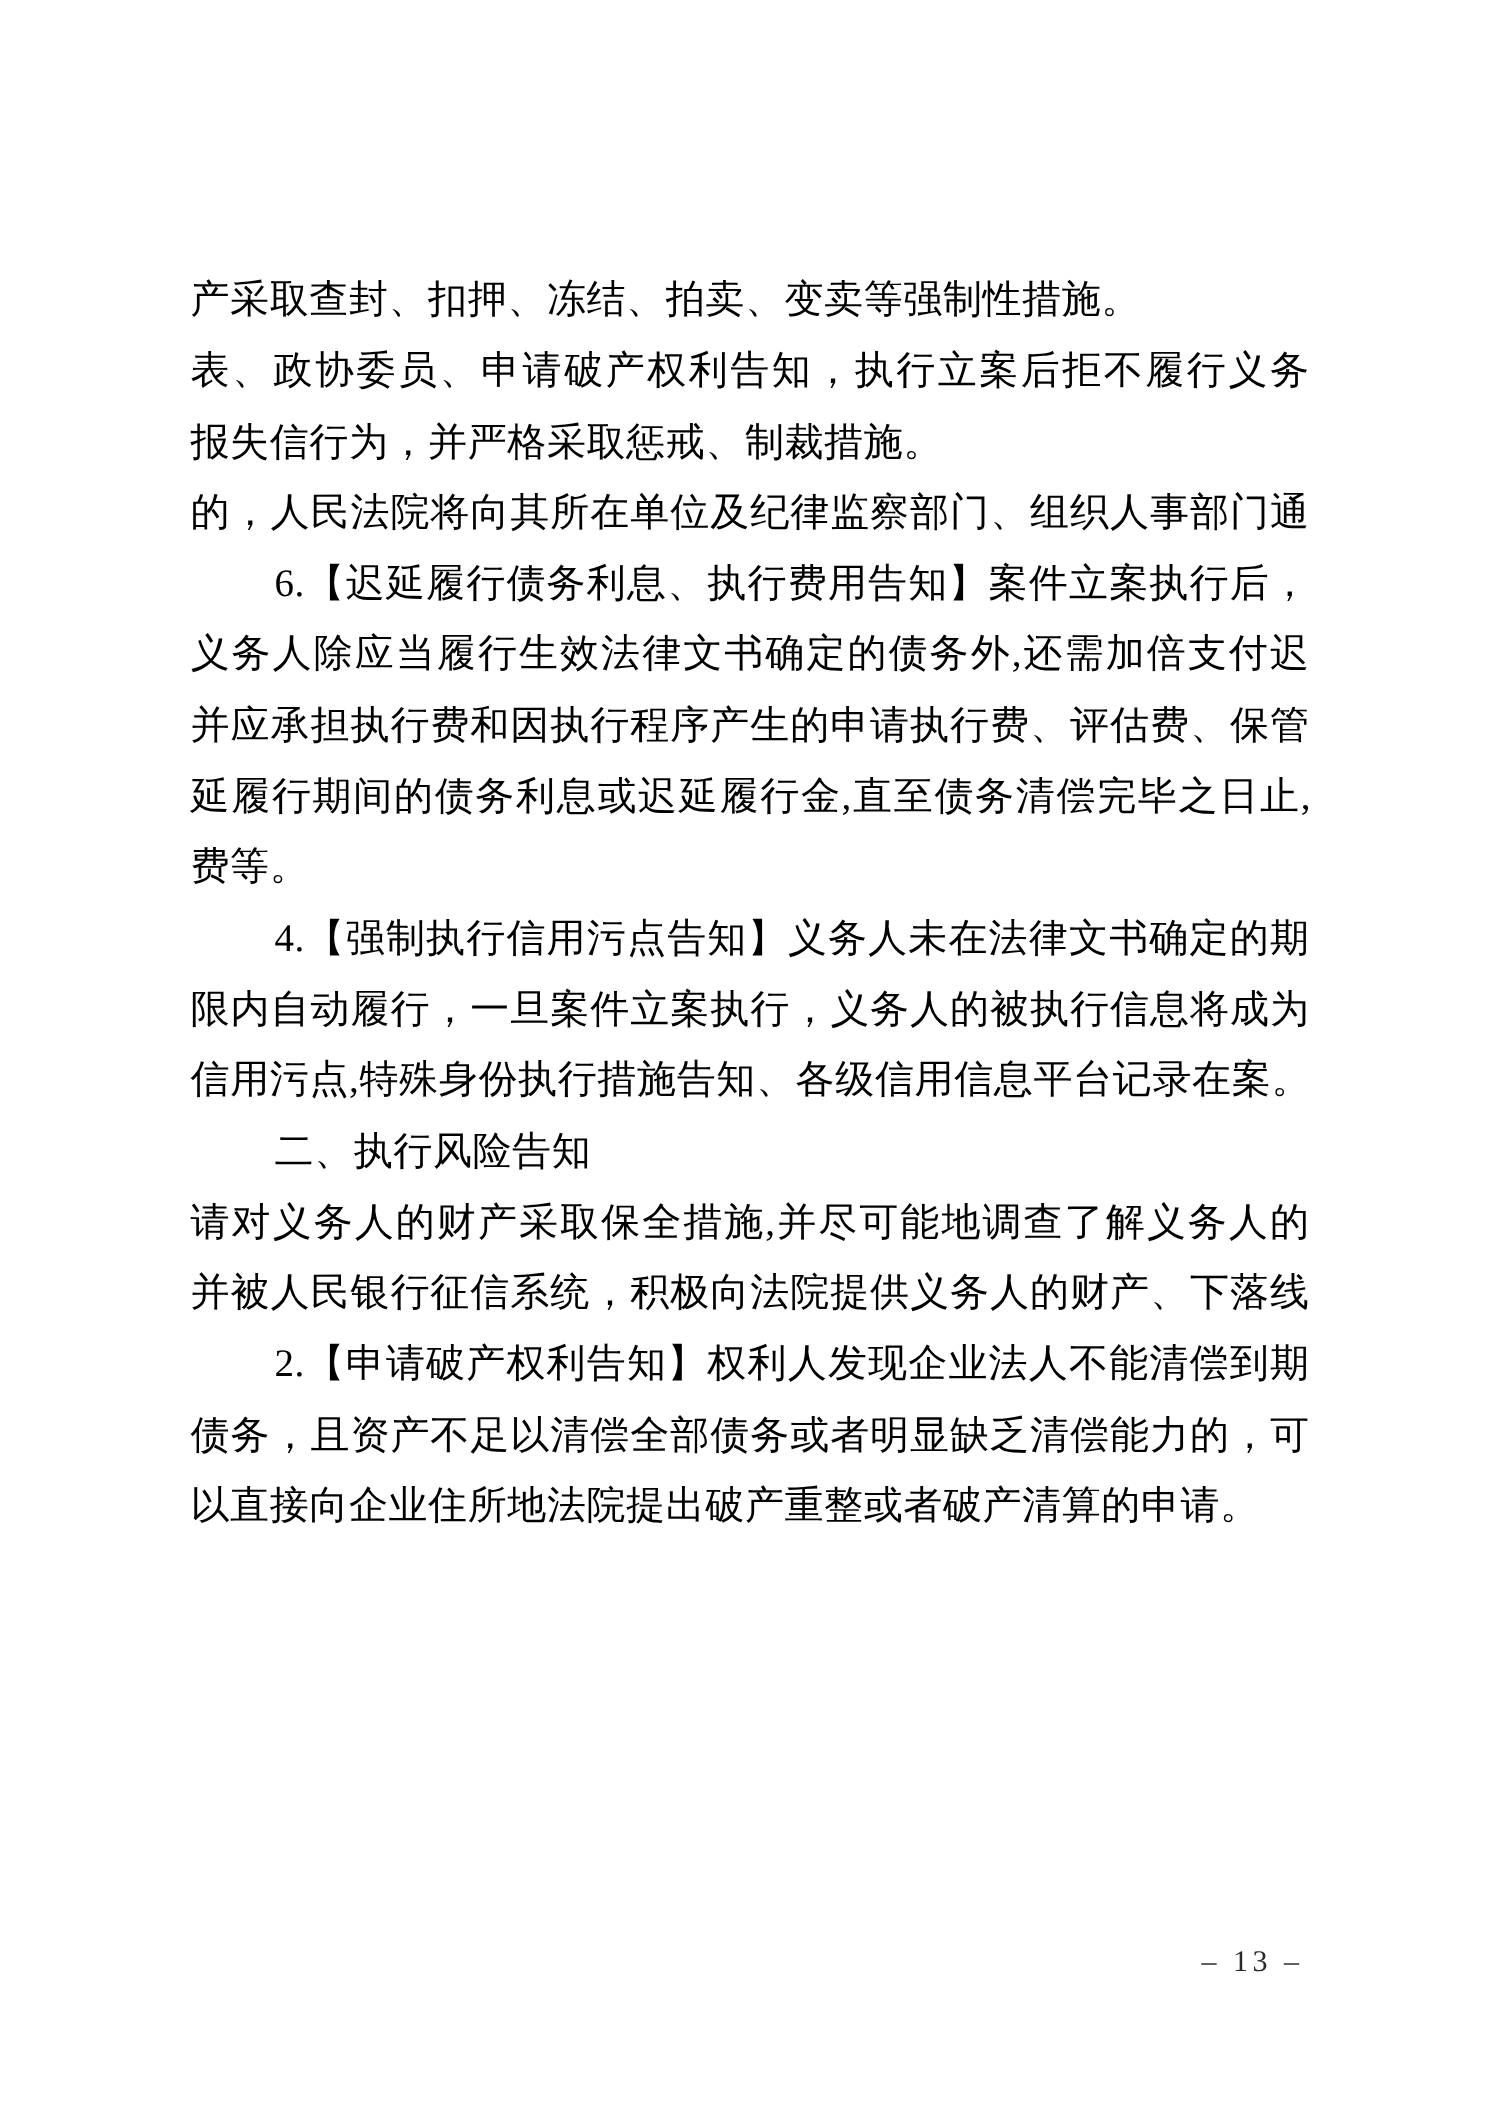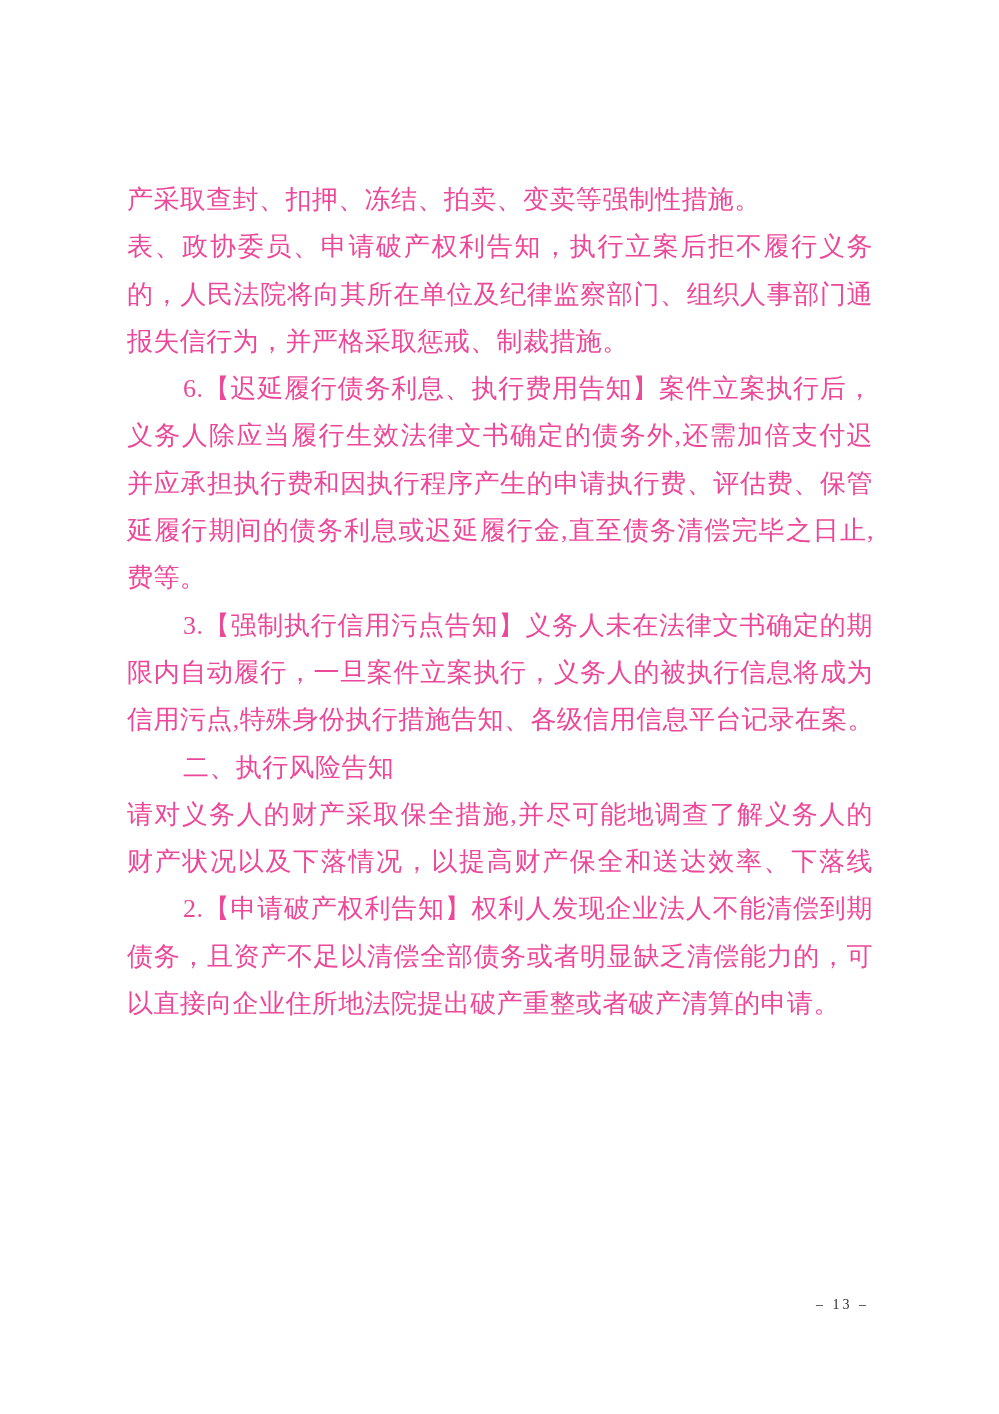--- a/index.html
+++ b/index.html
@@ -20,21 +20,21 @@
     top: 0;
     width: 999px;
     height: 1414px;
     background: #ffffff;
   }
   .doc-body {
     position: absolute;
     left: 127px;
     top: 176px;
     width: 746px;
-    color: #ec4899;
+    color: #000000;
     font-size: 26px;
   }
   .line {
     height: 47.3px;
     line-height: 47.3px;
     letter-spacing: 0.4px;
     white-space: normal;
     overflow: visible;
   }
   .line.justify {
@@ -45,43 +45,43 @@
   .line.indent {
     text-indent: 56px;
   }
   .line.tight {
     letter-spacing: -0.6px;
   }
   .page-number {
     position: absolute;
     top: 1297px;
     right: 130px;
-    font-size: 14px;
+    font-size: 20px;
     letter-spacing: 3px;
     color: #2a2a2a;
   }
 </style>
 </head>
 <body>
 
 <div class="doc-page">
   <div class="doc-body">
       <div class="line">产采取查封、扣押、冻结、拍卖、变卖等强制性措施。</div>
       <div class="line justify">表、政协委员、申请破产权利告知，执行立案后拒不履行义务</div>
+      <div class="line">报失信行为，并严格采取惩戒、制裁措施。</div>
       <div class="line justify">的，人民法院将向其所在单位及纪律监察部门、组织人事部门通</div>
-      <div class="line">报失信行为，并严格采取惩戒、制裁措施。</div>
       <div class="line indent justify">6.【迟延履行债务利息、执行费用告知】案件立案执行后，</div>
       <div class="line justify">义务人除应当履行生效法律文书确定的债务外,还需加倍支付迟</div>
       <div class="line justify">并应承担执行费和因执行程序产生的申请执行费、评估费、保管</div>
       <div class="line justify tight">延履行期间的债务利息或迟延履行金,直至债务清偿完毕之日止,</div>
       <div class="line">费等。</div>
-      <div class="line indent justify">3.【强制执行信用污点告知】义务人未在法律文书确定的期</div>
+      <div class="line indent justify">4.【强制执行信用污点告知】义务人未在法律文书确定的期</div>
       <div class="line justify">限内自动履行，一旦案件立案执行，义务人的被执行信息将成为</div>
       <div class="line justify tight">信用污点,特殊身份执行措施告知、各级信用信息平台记录在案。</div>
       <div class="line indent">二、执行风险告知</div>
       <div class="line justify">请对义务人的财产采取保全措施,并尽可能地调查了解义务人的</div>
-      <div class="line justify">财产状况以及下落情况，以提高财产保全和送达效率、下落线</div>
+      <div class="line justify">并被人民银行征信系统，积极向法院提供义务人的财产、下落线</div>
       <div class="line indent justify">2.【申请破产权利告知】权利人发现企业法人不能清偿到期</div>
       <div class="line justify">债务，且资产不足以清偿全部债务或者明显缺乏清偿能力的，可</div>
       <div class="line">以直接向企业住所地法院提出破产重整或者破产清算的申请。</div>
     </div>
   <div class="page-number">– 13 –</div>
 </div>
 
 </body></html>

